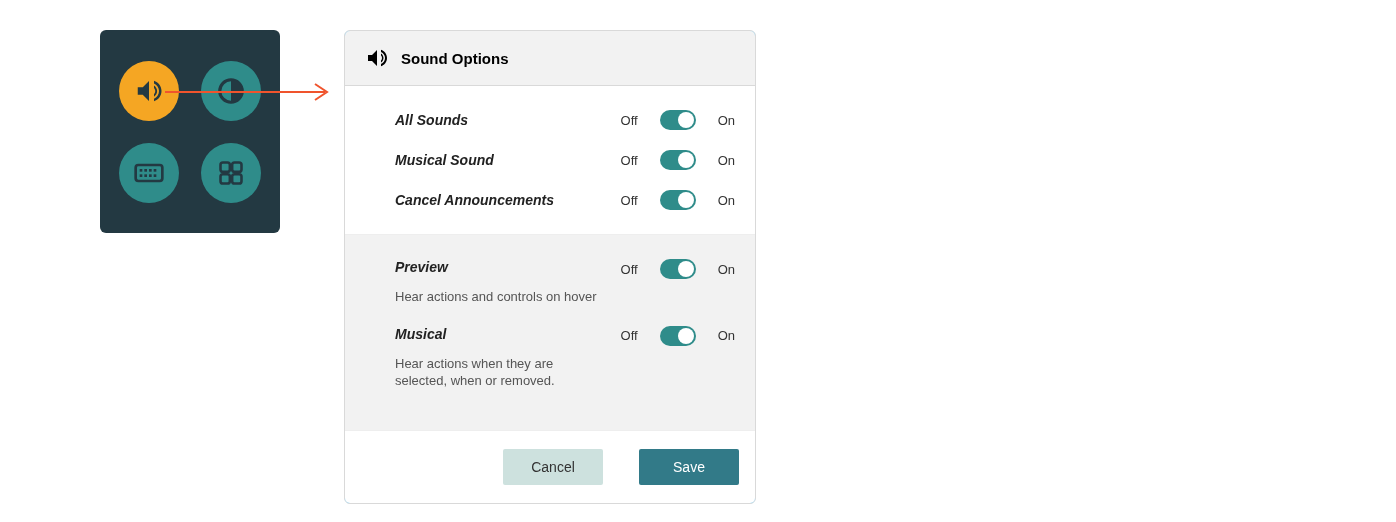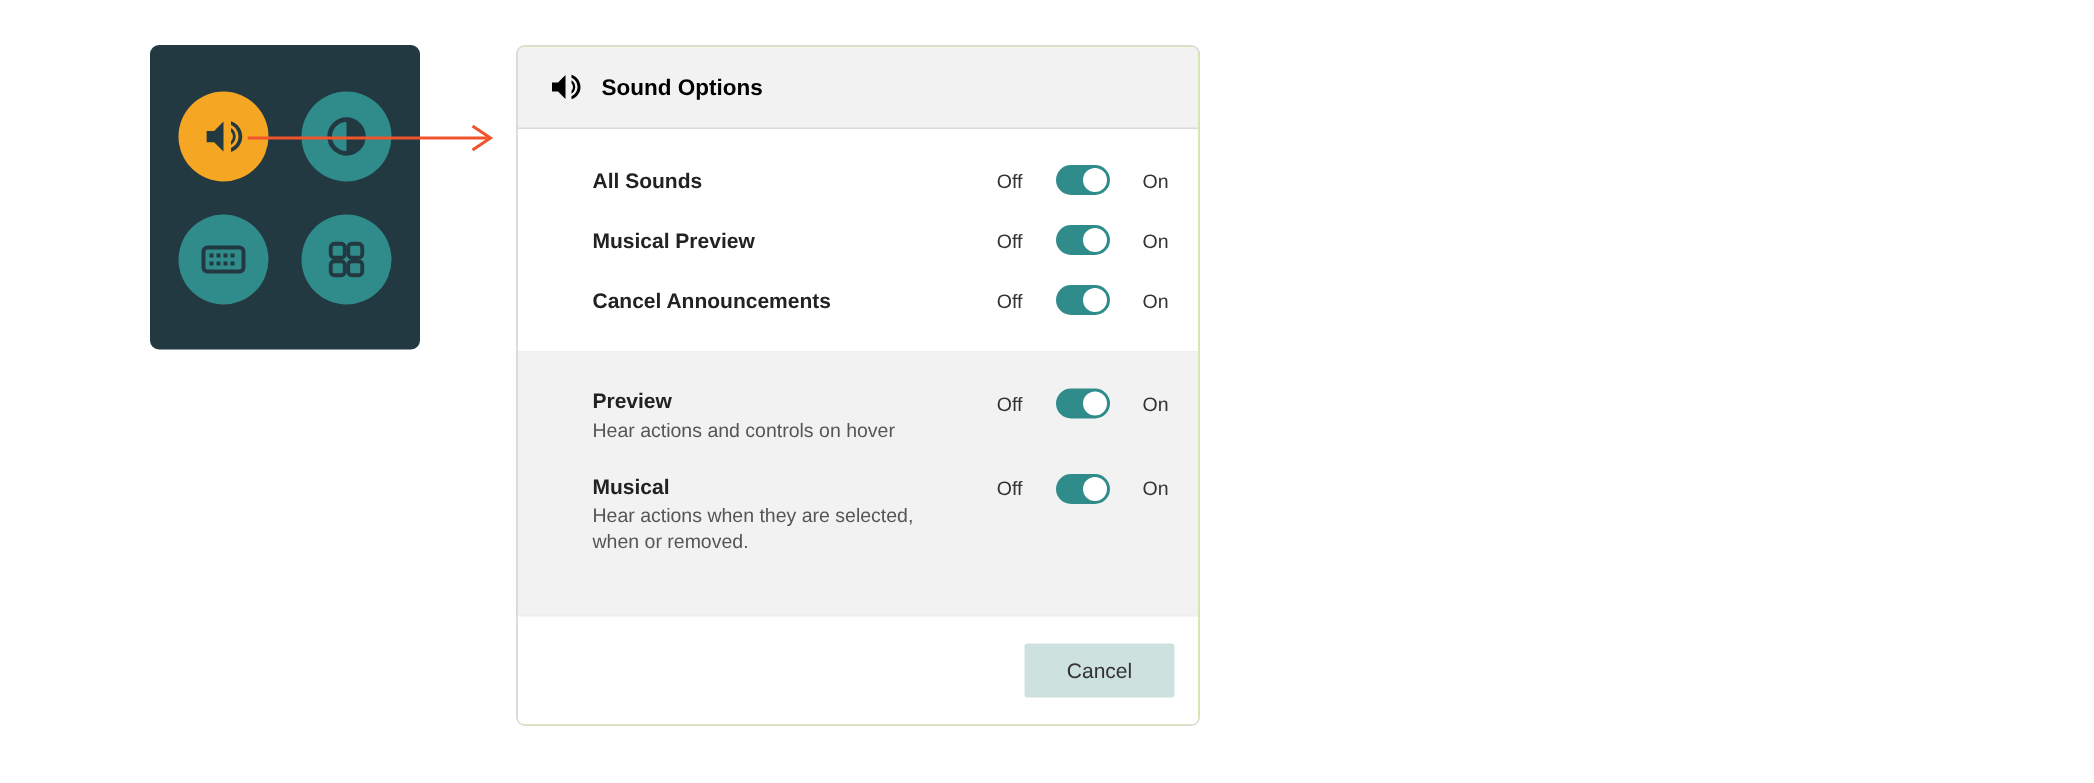--- a/index.html
+++ b/index.html
@@ -20,38 +20,38 @@
       color:#233942;
     }
     .launch-btn.active { background:#f5a623; }
     
     .arrow {
       position:absolute; left:165px; top:80px; width:170px; height:24px; pointer-events:none;
     }
     .arrow line, .arrow polyline { stroke:#f0542d; stroke-width:2; fill:none; }
     
     .dialog {
-      position:absolute; left:344px; top:30px; width:456px;
-      border:1px solid #d9d9d9; border-radius:6px; overflow:hidden; background:#bef264;
+      position:absolute; left:344px; top:30px; width:412px;
+      border:1px solid #d9d9d9; border-radius:6px; overflow:hidden; background:#7dd3fc;
     }
     .dlg-header {
       background:#f2f2f2; border-bottom:1px solid #d9d9d9; padding:15px 20px;
       display:flex; align-items:center; gap:12px;
     }
     .dlg-header svg { color:#000; }
     .dlg-title { font-size:15px; font-weight:700; color:#000; }
     .section { padding:14px 20px 14px 50px; }
     .section.top { background:#fff; }
     .section.bottom { background:#f2f2f2; border-top:1px solid #eee; padding-bottom:30px;}
     .row {
       display:flex; align-items:center; padding:10px 0;
     }
     .row-left { flex:1; padding-right:12px; }
-    .row-label { font-size:14px; font-weight:600; color:#222; }
-    .row-desc { font-size:13px; font-weight:400; color:#555; margin-top:4px; max-width:220px; line-height:1.3;}
+    .row-label { font-size:14px; font-weight:600; color:#222;font-style:italic; }
+    .row-desc { font-size:13px; font-weight:400; color:#555; margin-top:14px; max-width:220px; line-height:1.3;}
     .toggle-group { display:flex; align-items:center; gap:22px; }
     .toggle-txt { font-size:13px; color:#333; }
     .switch {
       width:36px; height:20px; background:#2f8c8a; border-radius:10px; position:relative;
     }
     .switch::after {
       content:""; position:absolute; right:2px; top:2px; width:16px; height:16px;
       background:#fff; border-radius:50%;
     }
     .footer {
@@ -125,21 +125,21 @@
           <div class="row-label">All Sounds</div>
         </div>
       <div class="toggle-group">
         <span class="toggle-txt">Off</span>
         <div class="switch"></div>
         <span class="toggle-txt">On</span>
       </div>
     </div>
     <div class="row">
       <div class="row-left">
-          <div class="row-label">Musical Preview</div>
+          <div class="row-label">Musical Sound</div>
         </div>
       <div class="toggle-group">
         <span class="toggle-txt">Off</span>
         <div class="switch"></div>
         <span class="toggle-txt">On</span>
       </div>
     </div>
     <div class="row">
       <div class="row-left">
           <div class="row-label">Cancel Announcements</div>
@@ -172,14 +172,15 @@
       <div class="toggle-group">
         <span class="toggle-txt">Off</span>
         <div class="switch"></div>
         <span class="toggle-txt">On</span>
       </div>
     </div>
   </div>
 
   <div class="footer">
     <button class="btn cancel">Cancel</button>
+    <button class="btn save">Save</button>
   </div>
 </div>
 
 </body></html>

